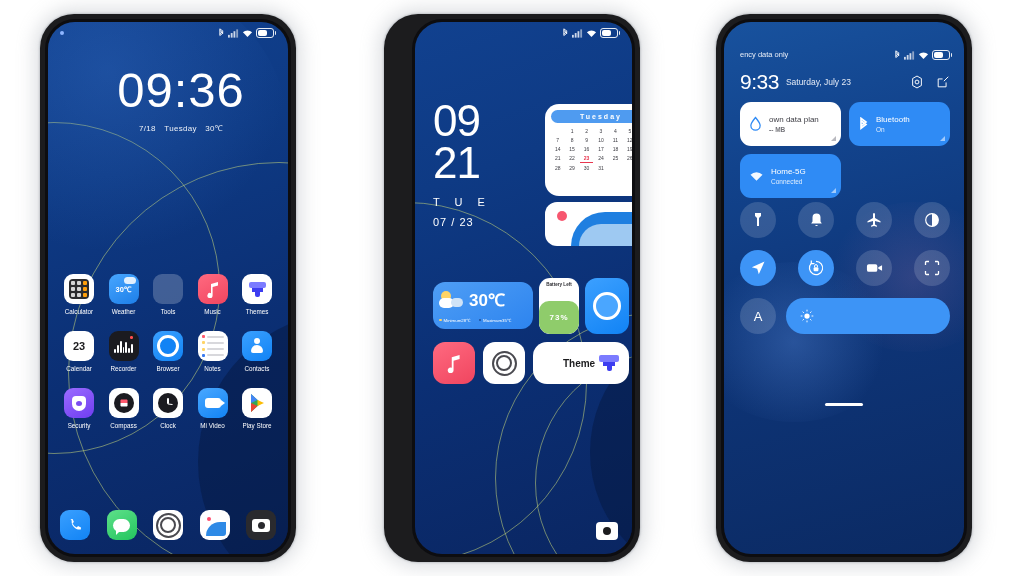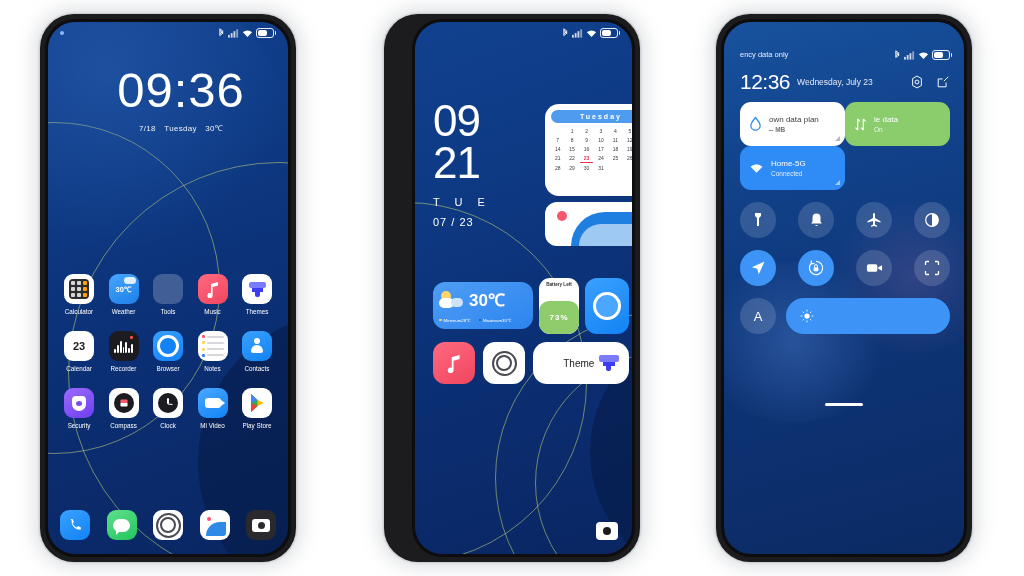--- a/index.html
+++ b/index.html
@@ -165,37 +165,37 @@
   .wb-label{text-align:center;font-size:4.6px;font-weight:700;color:#2b2b30;padding-top:4px;}
   .wb-fill{position:absolute;left:0;right:0;bottom:0;background:#8fcc6b;border-radius:10px;display:flex;align-items:center;justify-content:center;}
   .wb-pct{font-size:8px;color:#fff;font-weight:600;letter-spacing:1px;}
 
   .w-browser{position:absolute;left:170px;top:256px;width:44px;height:56px;background:linear-gradient(150deg,#3ca0ff,#1183f5);border-radius:12px;display:flex;align-items:center;justify-content:center;z-index:5;}
   .w-browser .ring{width:22px;height:22px;border-radius:50%;border:3.5px solid #fff;background:#4aa6ff;}
 
   .w-music{position:absolute;left:18px;top:320px;width:42px;height:42px;border-radius:12px;background:linear-gradient(150deg,#ff6a80,#f0455f);display:flex;align-items:center;justify-content:center;z-index:5;}
   .w-settings{position:absolute;left:68px;top:320px;width:42px;height:42px;border-radius:12px;background:#fff;display:flex;align-items:center;justify-content:center;z-index:5;}
   .w-theme{position:absolute;left:118px;top:320px;width:96px;height:42px;border-radius:14px;background:#fff;display:flex;align-items:center;justify-content:space-around;padding:0 8px;box-sizing:border-box;z-index:5;}
-  .w-theme .tlabel{font-size:10px;font-weight:400;color:#1c1c1e;margin-left:20px;}
+  .w-theme .tlabel{font-size:10px;font-weight:700;color:#1c1c1e;margin-left:20px;}
   .p2cam{position:absolute;right:14px;bottom:14px;width:22px;height:18px;border-radius:4px;background:#fff;display:flex;align-items:center;justify-content:center;z-index:5;}
   .p2cam i{width:8px;height:8px;border-radius:50%;background:#1c1c1e;display:block;}
 
   
   .p3{background:linear-gradient(165deg,#18529e 0%,#12438c 25%,#0e3578 55%,#0b2a63 100%);}
   .p3 .blur1{position:absolute;top:240px;left:-30px;width:200px;height:160px;border-radius:50%;
     background:radial-gradient(circle,rgba(90,140,220,.35),rgba(0,0,0,0) 70%);}
   .p3 .blur2{position:absolute;top:180px;right:-40px;width:180px;height:150px;border-radius:50%;
     background:radial-gradient(circle,rgba(180,120,170,.20),rgba(0,0,0,0) 70%);}
   .cc-carrier{position:absolute;top:28px;left:16px;font-size:7.5px;color:#e8eef8;z-index:6;}
   .cc-head{position:absolute;top:48px;left:16px;right:14px;display:flex;align-items:center;z-index:6;color:#fff;}
   .cc-time{font-size:21px;font-weight:400;letter-spacing:-.5px;}
   .cc-date{font-size:8.5px;margin-left:7px;color:#e3eaf6;}
   .cc-actions{margin-left:auto;display:flex;gap:12px;align-items:center;}
 
-  .cc-tiles{position:absolute;top:80px;left:16px;right:14px;display:grid;grid-template-columns:1fr 1fr;z-index:6;}
+  .cc-tiles{position:absolute;top:80px;left:16px;right:14px;display:grid;grid-template-columns:1fr 1fr;gap:8px;z-index:6;}
   .tile{height:44px;border-radius:11px;position:relative;padding:7px 9px;box-sizing:border-box;display:flex;align-items:center;gap:7px;}
   .tile .tx{display:flex;flex-direction:column;}
   .tile .t1{font-size:8px;font-weight:400;}
   .tile .t2{font-size:6.5px;margin-top:2px;opacity:.85;}
   .tile .corner{position:absolute;right:5px;bottom:5px;width:0;height:0;
     border-left:5px solid transparent;border-bottom:5px solid rgba(255,255,255,.55);}
   .tile-white{background:#fff;color:#3c3c43;}
   .tile-white .corner{border-bottom-color:#b9b9bf;}
   .tile-blue{background:#2f8bf5;color:#fff;}
   .tile-green{background:#8bcc6c;color:#fff;}
@@ -619,22 +619,22 @@
           <span style="display:flex;align-items:center;">
                 <span class="batt"></span>
                 <span class="batt-tip"></span>
               </span>
         </div>
       </div>
 
       <div class="cc-carrier">ency data only</div>
 
       <div class="cc-head">
-        <div class="cc-time">12:36</div>
-        <div class="cc-date">Wednesday, July 23</div>
+        <div class="cc-time">9:33</div>
+        <div class="cc-date">Saturday, July 23</div>
         <div class="cc-actions">
           <svg width="14" height="14" viewBox="0 0 16 16">
                 <path d="M8 1.2 13 4v8l-5 2.8L3 12V4z" fill="none" stroke="#fff" stroke-width="1.1"></path>
                 <circle cx="8" cy="8" r="2.2" fill="none" stroke="#fff" stroke-width="1.1"></circle>
               </svg>
           <svg width="14" height="14" viewBox="0 0 16 16">
                 <path d="M2.5 4.5h5M2.5 4.5v9h9v-5" fill="none" stroke="#fff" stroke-width="1.1"></path>
                 <path d="M9 7 14 2" stroke="#fff" stroke-width="1.1" fill="none"></path>
               </svg>
         </div>
@@ -644,28 +644,29 @@
         <div class="tile tile-white">
           <svg width="13" height="16" viewBox="0 0 14 17">
                 <path d="M7 1.5c3 3.6 5 6 5 8.6a5 5 0 1 1-10 0C2 7.5 4 5.1 7 1.5z" fill="none" stroke="#2f8bf5" stroke-width="1.4"></path>
               </svg>
           <div class="tx">
             <div class="t1">own data plan</div>
             <div class="t2" style="font-weight:700;color:#5c5c63;">-- MB</div>
           </div>
           <span class="corner"></span>
         </div>
-        <div class="tile tile-green">
-          <svg width="13" height="15" viewBox="0 0 14 16">
-                <path d="M4 2v12M4 14 1.6 11.4M4 2 6.4 4.6M10 14V2M10 2l2.4 2.6M10 14l-2.4-2.6" stroke="#fff" stroke-width="1.3" fill="none"></path>
+        <div class="tile tile-blue">
+          <svg width="11" height="15" viewBox="0 0 8 12">
+                <path d="M2 3l4 3-4 3V1l4 3-4 3" fill="none" stroke="#fff" stroke-width="1.3"></path>
               </svg>
           <div class="tx">
-            <div class="t1">le data</div>
+            <div class="t1">Bluetooth</div>
             <div class="t2">On</div>
           </div>
+          <span class="corner"></span>
         </div>
         <div class="tile tile-blue">
           <svg width="15" height="13" viewBox="0 0 16 12">
                 <path d="M8 10.6 1.6 4.2a9 9 0 0 1 12.8 0z" fill="#fff" opacity=".95"></path>
               </svg>
           <div class="tx">
             <div class="t1">Home-5G</div>
             <div class="t2">Connected</div>
           </div>
           <span class="corner"></span>

